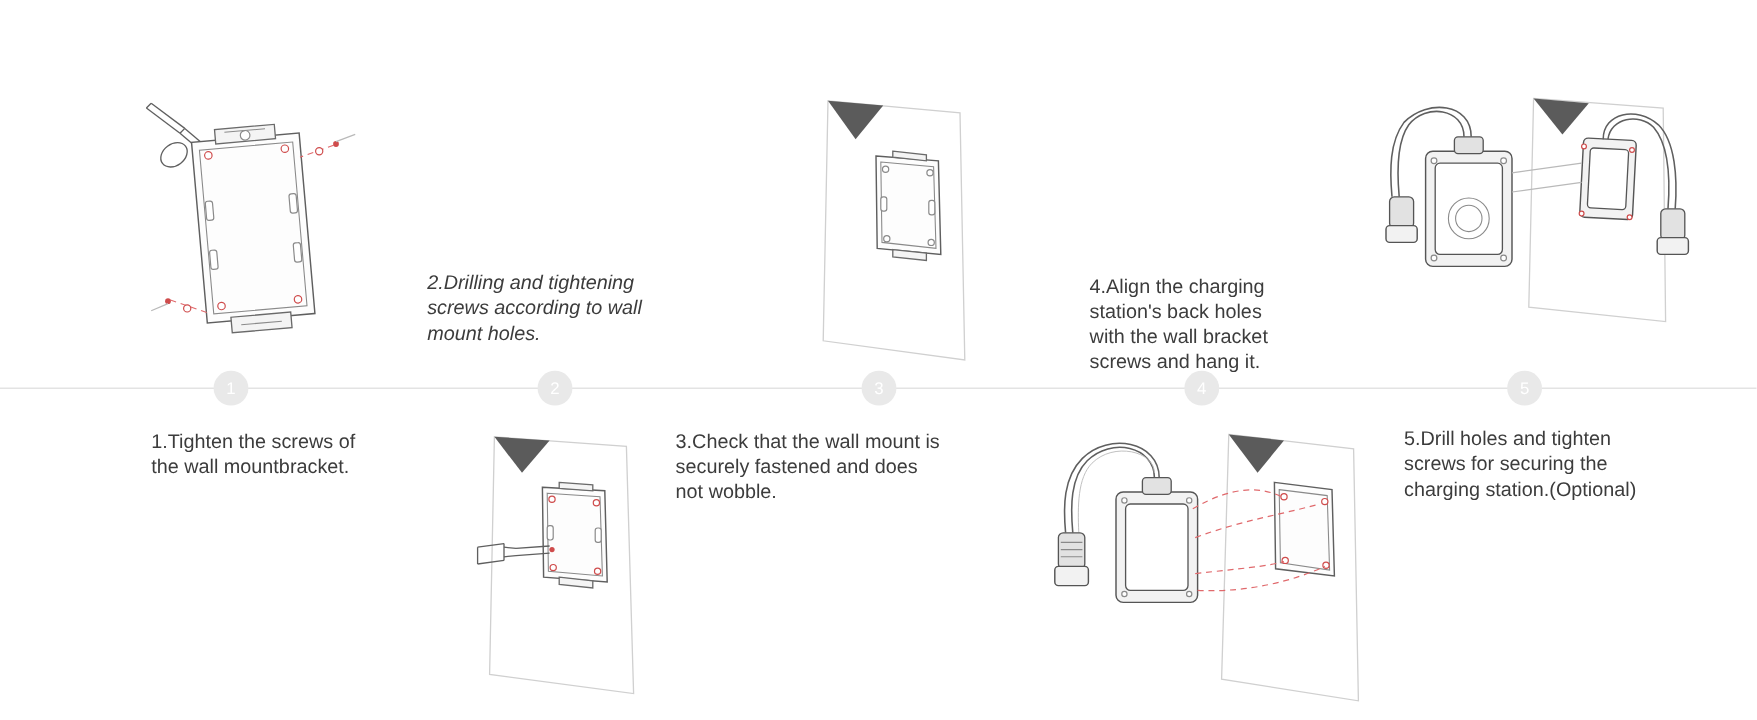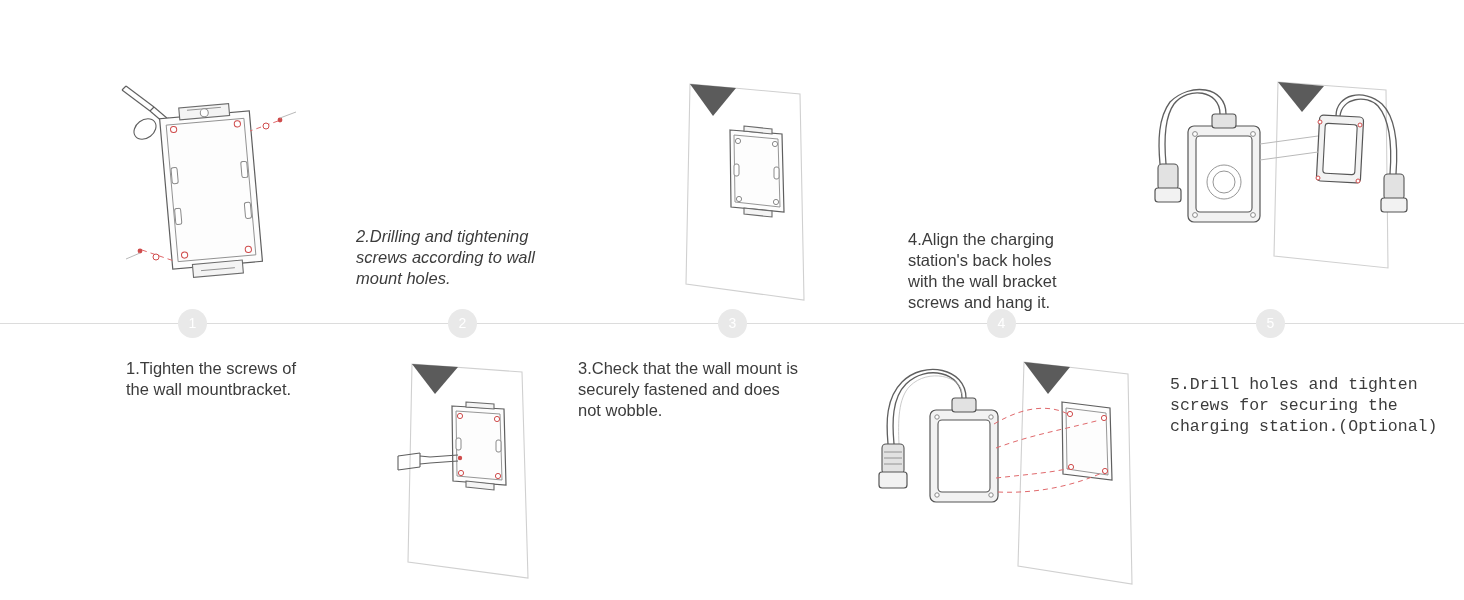--- a/index.html
+++ b/index.html
@@ -80,28 +80,28 @@
   <div class="step-marker" style="left:448px">2</div>
   <div class="step-marker" style="left:718px">3</div>
   <div class="step-marker" style="left:987px">4</div>
   <div class="step-marker" style="left:1256px">5</div>
 
   <div class="caption" style="left:86px; top:358px;margin-left:40px;">1.Tighten the screws of
 the wall mountbracket.</div>
   <div class="caption" style="left:356px; top:226px;font-style:italic;">2.Drilling and tightening
 screws according to wall
 mount holes.</div>
-  <div class="caption" style="left:578px; top:358px;">3.Check that the wall mount is
+  <div class="caption" style="left:563px; top:358px;">3.Check that the wall mount is
 securely fastened and does
 not wobble.</div>
   <div class="caption" style="left:908px; top:205px;margin-top:24px;">4.Align the charging
 station's back holes
 with the wall bracket
 screws and hang it.</div>
-  <div class="caption" style="left:1170px; top:374px;font-family:Liberation Mono, monospace;">5.Drill holes and tighten
+  <div class="caption" style="left:1170px; top:356px;">5.Drill holes and tighten
 screws for securing the
 charging station.(Optional)</div>
 
   <div class="art" style="left:110px; top:80px;">
     <svg width="200" height="220" viewBox="0 0 200 220">
 
       <g>
         <path class="ln" d="M12 10 L40 31"></path>
         <path class="ln" d="M16 6 L44 27"></path>
         <path class="ln" d="M12 10 L16 6"></path>

